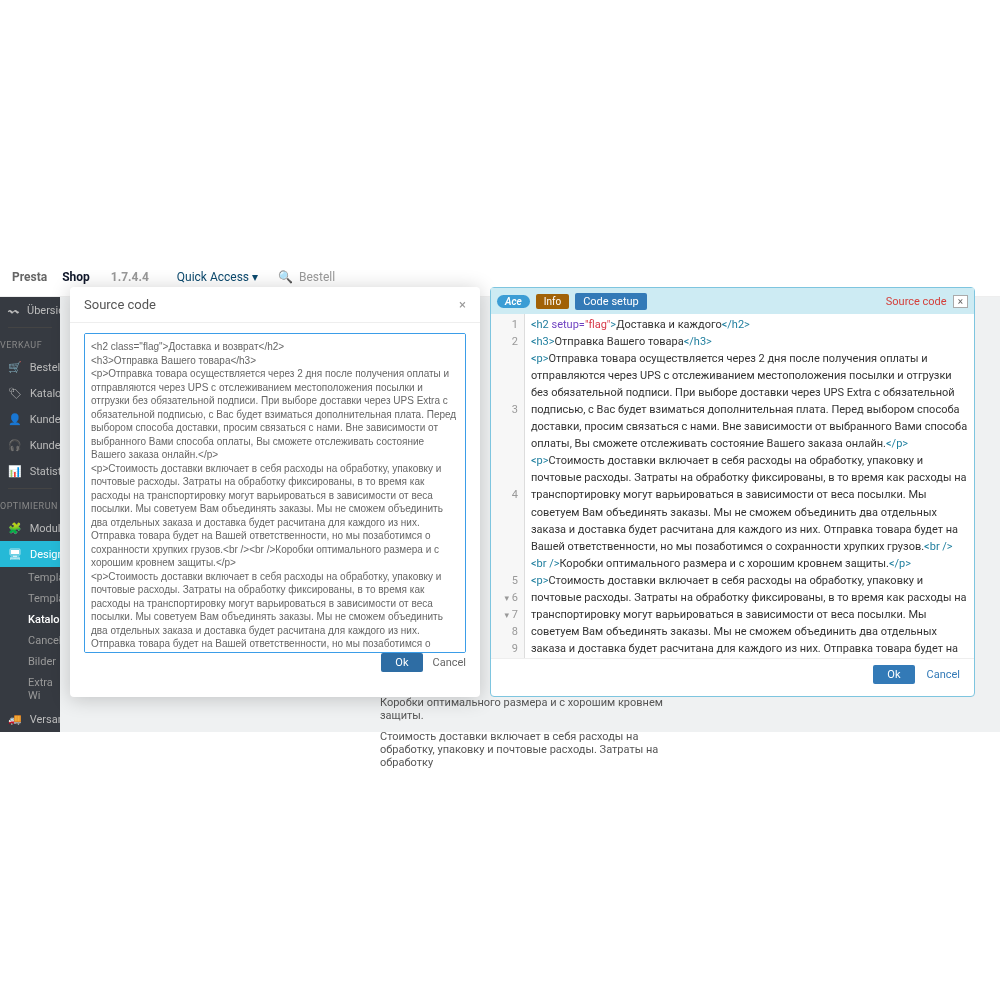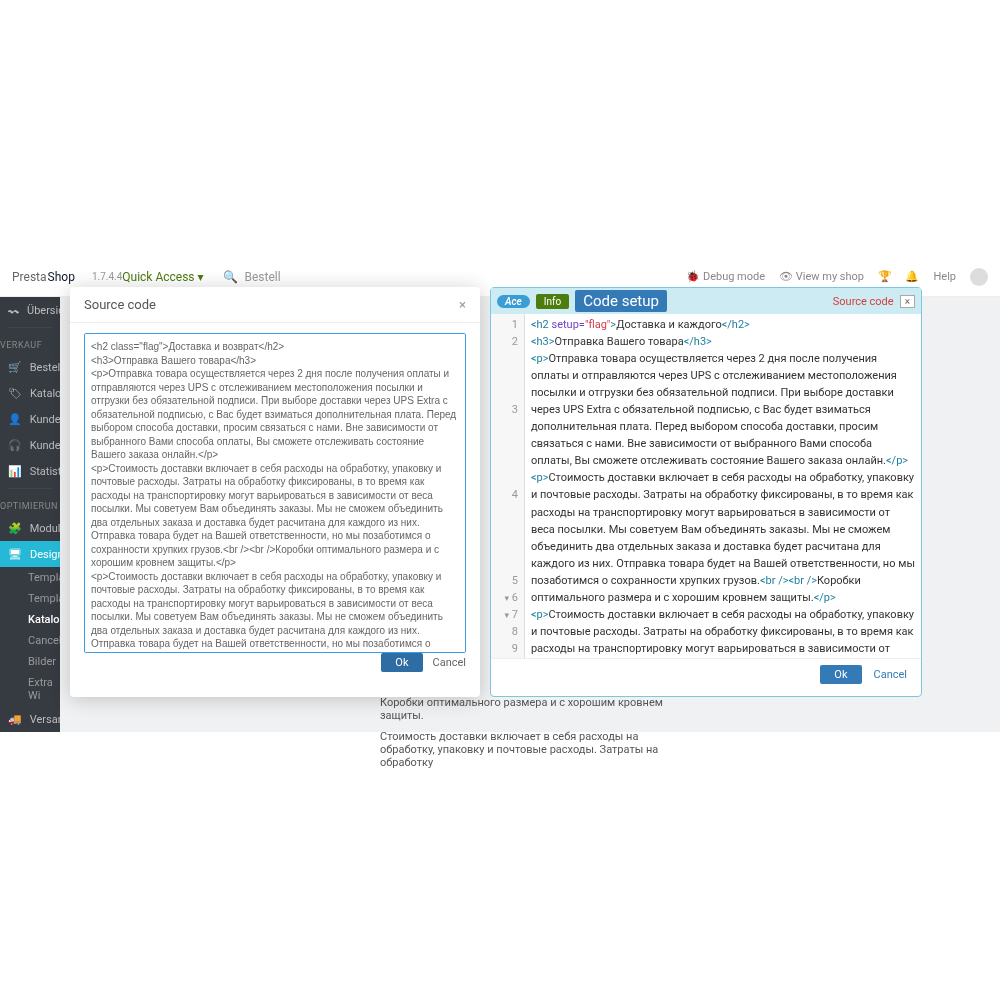--- a/index.html
+++ b/index.html
@@ -5,39 +5,39 @@
 *{margin:0;padding:0;box-sizing:border-box;font-family:-apple-system,BlinkMacSystemFont,"Segoe UI",Roboto,sans-serif}
 body{background:#fff;width:1000px;height:1000px;overflow:hidden}
 .app{position:absolute;top:257px;left:0;right:0;height:475px}
 .sidebar{position:absolute;left:0;top:0;width:60px;height:475px;background:#363a41;color:#bbb;font-size:11px;overflow:hidden}
 .sidebar .item{display:flex;align-items:center;padding:6px 8px;gap:8px;white-space:nowrap}
 .sidebar .item.active{background:#25b9d7;color:#fff}
 .sidebar .section{padding:8px 0 4px;font-size:9px;color:#888;letter-spacing:0.5px}
 .sidebar .sub{padding:4px 8px 4px 28px;font-size:11px;color:#999}
 .sidebar .sub.active{color:#fff;font-weight:500}
 .top{position:absolute;left:0;top:0;right:0;height:40px;display:flex;align-items:center;padding:0 12px;background:#fff;border-bottom:1px solid #eee;font-size:12px;color:#555}
-.logo{display:flex;align-items:center;gap:1px;font-weight:400}
-.ver{color:#999;font-size:10px;margin-left:16px}
-.qa{margin-left:0;color:#4d7c0f}
+.logo{display:flex;align-items:center;gap:15px;font-weight:700}
+.ver{color:#999;font-size:12px;margin-left:6px}
+.qa{margin-left:28px;color:#0c4a6e}
 .search{margin-left:20px;display:flex;align-items:center;gap:6px;color:#999;flex:0 0 180px}
 .top-r{margin-left:auto;display:flex;align-items:center;gap:14px;color:#888;font-size:11px}
 .content-bg{position:absolute;left:60px;right:0;top:40px;bottom:0;background:#eff1f2;padding-top:395px}
 .bg-text{font-size:11px;color:#555;padding:4px 320px}
 .modal1{position:absolute;left:70px;top:30px;width:410px;height:410px;background:#fff;border-radius:4px;box-shadow:0 2px 20px rgba(0,0,0,0.2)}
 .modal1 .hdr{padding:10px 14px;font-size:13px;color:#555;border-bottom:1px solid #eee;display:flex;justify-content:space-between;align-items:center}
 .modal1 .body{padding:10px 14px;height:330px}
 .modal1 textarea{width:100%;height:320px;border:1px solid #3b9de8;border-radius:2px;padding:6px;font-size:10px;font-family:Arial,sans-serif;color:#666;resize:none;line-height:1.35}
 .modal1 .ftr{padding:0 14px 10px;display:flex;justify-content:flex-end;gap:10px;align-items:center}
 .btn-ok{background:#2e6da4;color:#fff;border:none;padding:3px 14px;font-size:11px;border-radius:2px;cursor:pointer}
 .btn-cancel{color:#666;font-size:11px;cursor:pointer}
-.modal2{position:absolute;left:490px;top:30px;width:432px;height:410px;background:#fff;border:1px solid #7ec5df;border-radius:4px}
+.modal2{position:absolute;left:490px;top:30px;width:485px;height:410px;background:#fff;border:1px solid #7ec5df;border-radius:4px}
 .m2-hdr{background:#cdebf3;height:26px;display:flex;align-items:center;padding:0 6px;gap:6px;font-size:11px}
 .m2-logo{background:#3b9dd5;color:#fff;border-radius:10px;padding:1px 8px;font-style:italic;font-size:10px;font-weight:600}
-.m2-info{background:#4d7c0f;color:#fff;padding:2px 8px;border-radius:2px;font-size:10px}
-.m2-setup{background:#337ab7;color:#fff;padding:2px 8px;border-radius:2px;font-size:15px}
+.m2-info{background:#a16207;color:#fff;padding:2px 8px;border-radius:2px;font-size:10px}
+.m2-setup{background:#337ab7;color:#fff;padding:2px 8px;border-radius:2px;font-size:11px}
 .m2-src{margin-left:auto;color:#d43f3a;font-size:11px}
 .m2-close{border:1px solid #aaa;padding:0 4px;font-size:10px;cursor:pointer;color:#666;background:#fff}
 .editor{display:flex;height:344px;font-family:Consolas,Monaco,monospace;font-size:11px;line-height:1.55;overflow:hidden}
 .gutter{background:#f7f7f7;color:#999;text-align:right;padding:2px 4px 2px 8px;border-right:1px solid #ddd;flex-shrink:0}
 .gutter div{padding:0 2px}
 .code{padding:2px 6px;flex:1;overflow:hidden}
 .code .ln{white-space:pre-wrap;word-break:break-word}
 .t-tag{color:#1e7e9e}
 .t-attr{color:#6f42c1}
 .t-str{color:#d73a49}
@@ -56,28 +56,20 @@
     <div class="logo">
       <span style="color:#666">Presta</span>
         <span style="color:#0f172a">Shop</span>
       <span class="ver">1.7.4.4</span>
     </div>
     <div class="qa"><span>Quick Access</span> <span>▾</span></div>
     <div class="search">
         <span>🔍</span>
         <span>Bestell</span>
       </div>
-    <div class="top-r">
-      <span>🐞 <span>Debug mode</span></span>
-      <span>👁 <span>View my shop</span></span>
-      <span>🏆</span>
-      <span>🔔</span>
-      <span>Help</span>
-      <span style="width:18px;height:18px;background:#ddd;border-radius:50%;display:inline-block"></span>
-    </div>
   </div>
 
   <div class="sidebar" style="top:40px;height:435px">
     <div class="item">
         <span class="ico">〰</span>
         <span>Übersich</span>
       </div>
     <div style="border-top:1px solid #444;margin:4px 8px"></div>
     <div class="section">VERKAUF</div>
     <div class="item">

